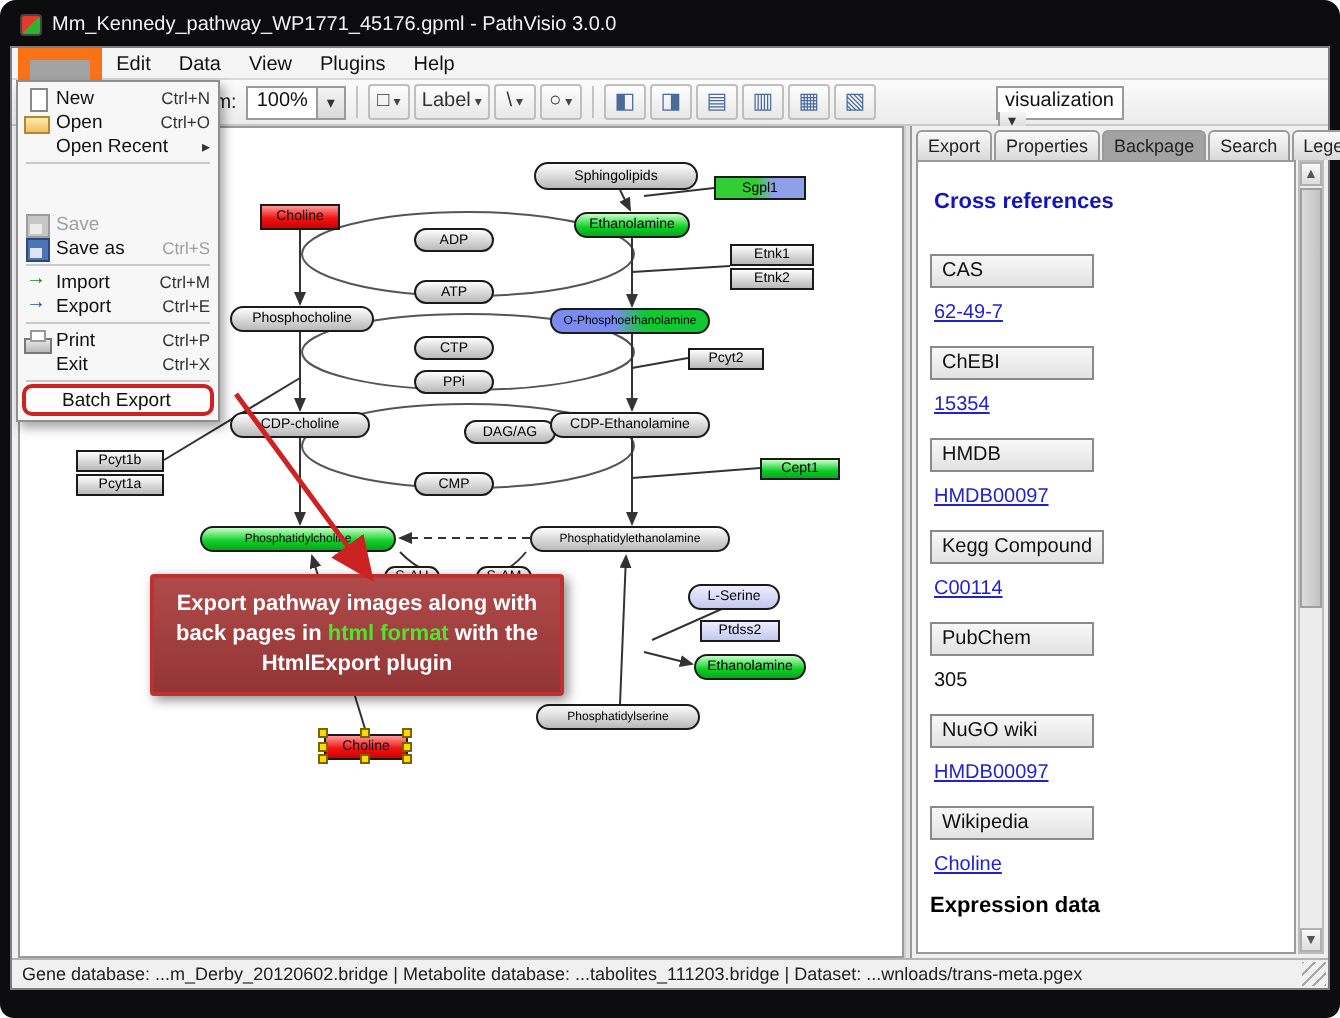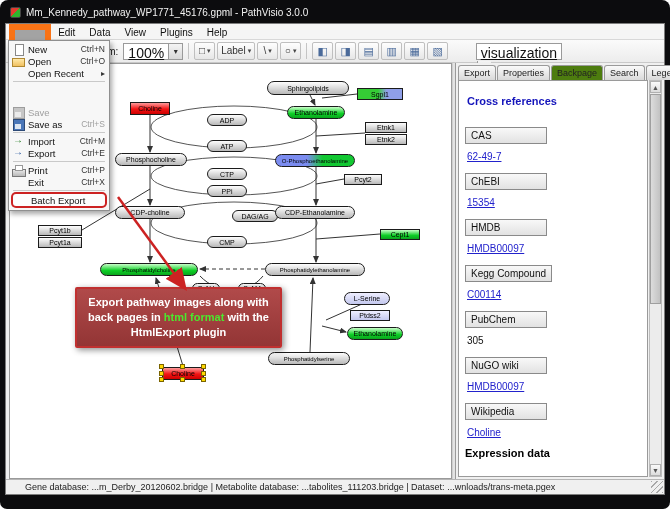--- a/index.html
+++ b/index.html
@@ -26,21 +26,21 @@
   .toolbar { height:23px; display:flex; align-items:center; padding:0 4px; gap:2px;
              background:linear-gradient(#fbfbfb,#ececec); border-bottom:1px solid #c9c9c9; }
   .tb-btn { height:18px; min-width:21px; display:flex; align-items:center; justify-content:center;
             border:1px solid #bfbfbf; border-radius:2px; background:linear-gradient(#fefefe,#e7e7e7); padding:0 3px; }
   .tb-sep { width:1px; height:16px; background:#c4c4c4; margin:0 3px; flex:none; }
   .tb-label { font-size:10px; margin:0 3px 0 2px; color:#222; }
   .tb-glyph { font-size:10px; color:#333; line-height:1; }
   .tb-glyph.align { color:#4a6a9a; font-size:11px; }
   .tb-caret { font-size:7px; margin-left:2px; color:#444; }
   .combo { display:flex; align-items:stretch; border:1px solid #9a9a9a; background:#fff; height:17px; }
-  .combo-val { font-size:14px; padding:1px 4px 0 4px; min-width:32px; color:#111;text-decoration:underline; }
+  .combo-val { font-size:10px; padding:1px 4px 0 4px; min-width:32px; color:#111; }
   .combo-btn { width:14px; background:linear-gradient(#f4f4f4,#d9d9d9); border-left:1px solid #9a9a9a;
                font-size:8px; display:flex; align-items:center; justify-content:center; color:#333; }
   .combo.viz { margin-left:auto; margin-right:98px;flex-direction:column; }
   .combo.viz .combo-val { min-width:62px; }
 
   
   .main { flex:1; display:flex; min-height:0; }
   .canvas-wrap { flex:1; position:relative; background:#fff; border:1px solid #9a9a9a; margin:0 0 0 3px; overflow:hidden; }
   .canvas-wrap svg, .nodes-layer { position:absolute; inset:0; width:100%; height:100%; }
   .pw-ellipse { stroke:#555; stroke-width:1; fill:none; }
@@ -57,21 +57,21 @@
   .node.greenblue { background:linear-gradient(90deg,#35cd35 0 45%,#8f9fe8 65% 100%); }
   .handle { position:absolute; width:5px; height:5px; background:#ffd900; border:1px solid #7a6400; z-index:6; }
 
   .splitter { width:3px; background:#e3e3e3; border-left:1px solid #cfcfcf; }
 
   
   .sidepanel { width:209px; flex:none; position:relative; background:#f0f0f0; border-left:1px solid #9a9a9a; }
   .tabs { position:absolute; left:2px; top:2px; right:2px; height:15px; display:flex; gap:1px; }
   .tab { font-size:9px; padding:2px 5px 0 5px; border:1px solid #9a9a9a; border-bottom:none;
          background:linear-gradient(#fafafa,#d9d9d9); border-radius:3px 3px 0 0; color:#222; white-space:nowrap; }
-  .tab.active { background:#4d7c0f;text-align:center; }
+  .tab.active { background:#a3a3a3;text-align:center; }
   .panel-body { position:absolute; left:2px; top:17px; right:16px; bottom:2px; background:#fff;
                 border:1px solid #9a9a9a; padding:8px 6px; overflow:hidden; }
   .bp-heading { color:#1414bb; font-weight:bold; font-size:11px; margin:6px 0 18px 2px; }
   .bp-sec { margin-bottom:9px; }
   .bp-header { font-size:10px; border:1px solid #8a8a8a; background:linear-gradient(#f8f8f8,#e2e2e2);
                padding:2px 5px; min-width:82px; display:inline-block; color:#111; }
   .bp-link { color:#2222cc; text-decoration:underline; font-size:10px; margin:7px 0 5px 2px; cursor:pointer; }
   .bp-plain { color:#111; font-size:10px; margin:7px 0 5px 2px; }
   .bp-footer { font-weight:bold; font-size:11px; color:#000; margin-top:3px; }
 
@@ -79,21 +79,21 @@
   .vscroll { position:absolute; right:2px; top:17px; bottom:2px; width:13px; background:#ececec; border:1px solid #bdbdbd; }
   .sb-btn { height:12px; font-size:7px; color:#555; display:flex; align-items:center; justify-content:center;
             background:linear-gradient(#fafafa,#dcdcdc); border:1px solid #b0b0b0; }
   .sb-btn.down { position:absolute; bottom:0; left:0; right:0; }
   .sb-btn.up { position:absolute; top:0; left:0; right:0; }
   .sb-thumb { position:absolute; left:0; right:0; top:13px; height:210px;
               background:linear-gradient(90deg,#dcdcdc,#c2c2c2); border:1px solid #9f9f9f; }
 
   
   .statusbar { height:15px; border-top:1px solid #b5b5b5; background:#f0f0f0; display:flex; align-items:center;
-               font-size:9px; color:#222; padding-left:19px; position:relative; }
+               font-size:9px; color:#222; padding-left:5px; position:relative; }
   .grip { position:absolute; right:1px; bottom:1px; width:12px; height:12px;
           background:repeating-linear-gradient(135deg,#a8a8a8 0 1px,transparent 1px 4px); }
 
   
   .filemenu { position:absolute; left:8px; top:40px; width:102px; background:#f7f7f7; border:1px solid #8f8f8f;
               box-shadow:2px 3px 5px rgba(0,0,0,.35); z-index:70; padding:2px 1px; }
   .fm-item { display:flex; align-items:center; height:12px; font-size:9.5px; padding:0 3px 0 2px; color:#111; }
   .fm-label { flex:1; margin-left:3px; white-space:nowrap; }
   .fm-shortcut { font-size:8.5px; color:#333; margin-left:4px; }
   .fm-sub { margin-left:2px; font-size:8px; color:#333; }

